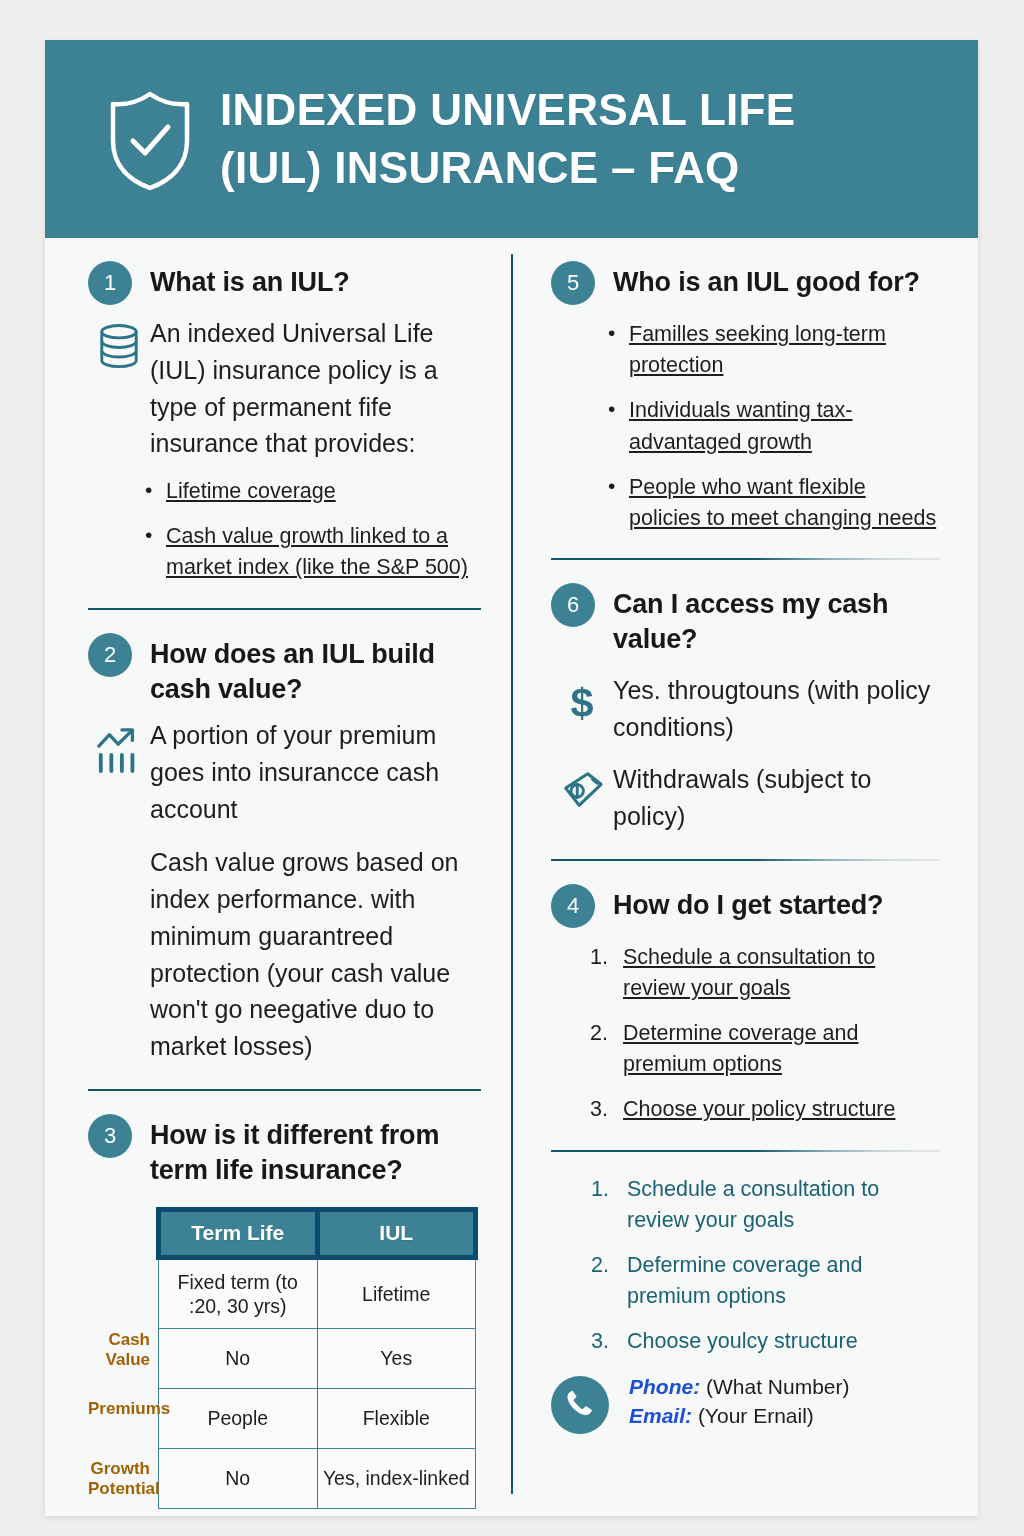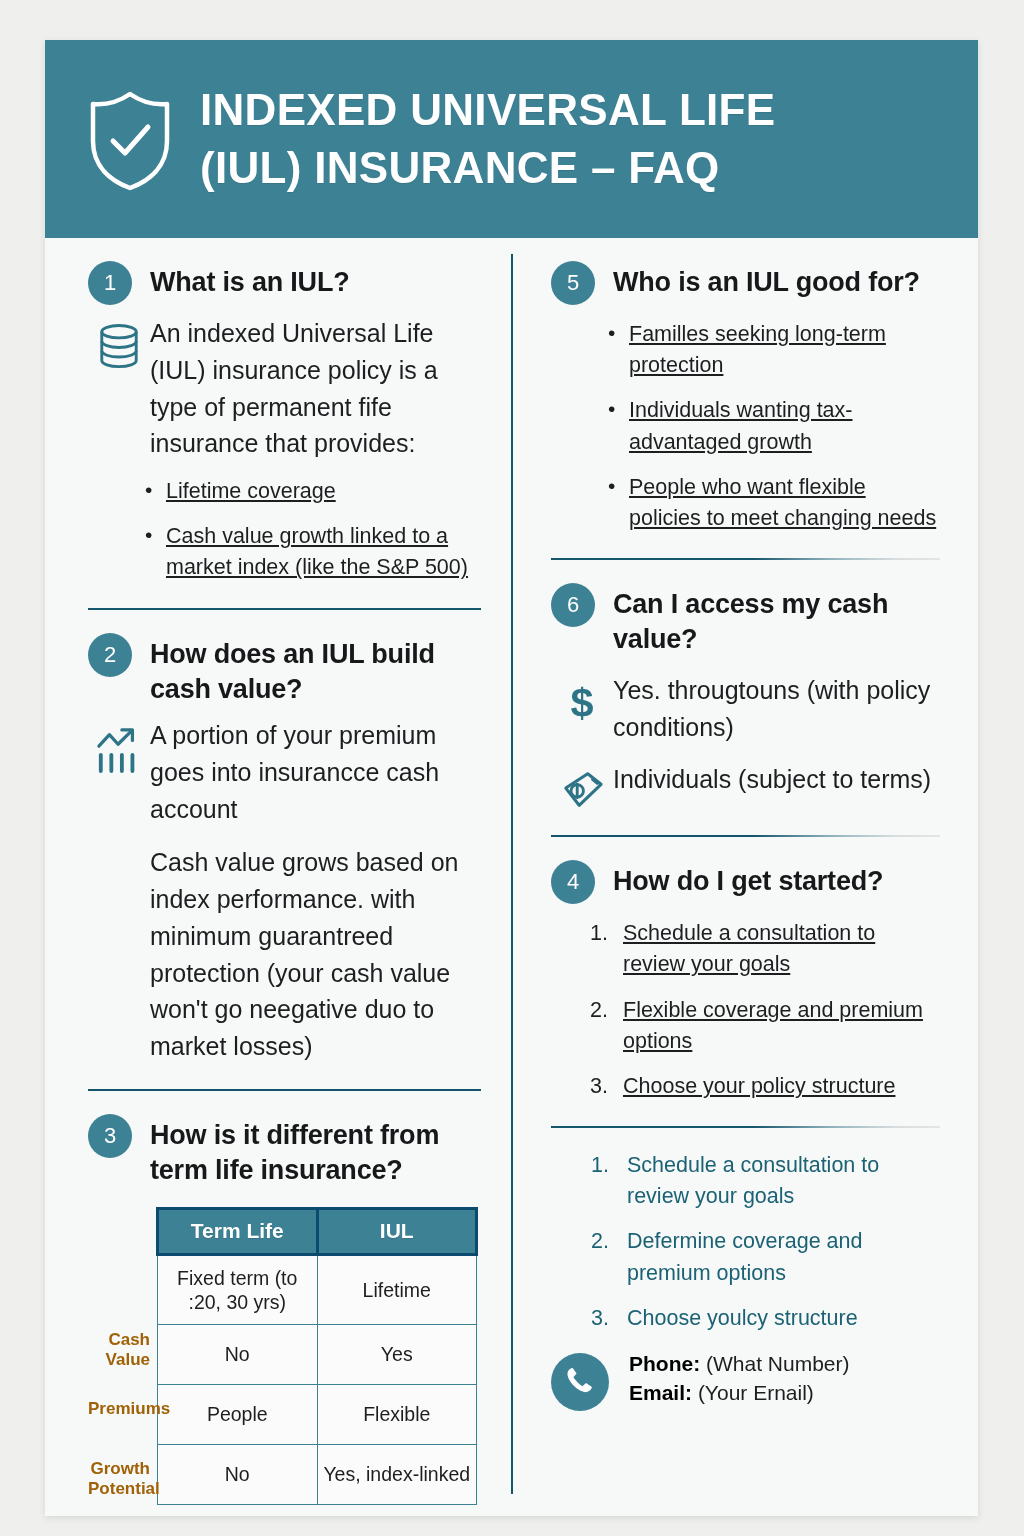--- a/index.html
+++ b/index.html
@@ -30,21 +30,21 @@
     box-shadow: 0 2px 7px rgba(0,0,0,0.10);
   }
 
   
   .header {
     position: relative;
     height: 198px;
     background: #3d8194;
     display: flex;
     align-items: center;
-    padding-left: 39px;
+    padding-left: 59px;
   }
   .shield-wrap {
     width: 92px;
     height: 104px;
     flex: none;
     margin-right: 24px;
     margin-top: 4px;
   }
   .header-title {
     color: #ffffff;
@@ -175,21 +175,21 @@
     border-collapse: collapse;
     width: 322px;
     table-layout: fixed;
   }
   table.cmp th {
     background: #3d8194;
     color: #ffffff;
     font-size: 21px;
     font-weight: bold;
     padding: 9px 4px 10px 4px;
-    border: 3px solid #0c4a6e;
+    border: 5px solid #0c4a6e;
     text-shadow: 0 1px 1px rgba(0,0,0,0.10);
     margin-top: 24px;
   }
   table.cmp td {
     border: 1px solid #3d8194;
     text-align: center;
     font-size: 19.5px;
     color: #1d1e20;
     line-height: 1.24;
     padding: 10px 5px;
@@ -248,21 +248,21 @@
     align-items: center;
     justify-content: center;
     margin-right: 20px;
     margin-top: 3px;
   }
   .contact-lines {
     font-size: 21px;
     line-height: 1.38;
     color: #1d1e20;
   }
-  .contact-lines b { color: #000000; }
+  .contact-lines b { color: #1d4ed8; font-style: italic; }
 </style>
 </head>
 <body>
 
 <div id="page">
   <div class="card">
 
     <div class="header">
       <div class="shield-wrap">
         <svg viewBox="0 0 92 104" width="92" height="104">
@@ -403,34 +403,34 @@
 
           <div class="para-row" style="margin-top:16px;">
             <div class="icon-slot">
               <svg viewBox="0 0 48 44" width="46" height="42">
                 <path d="M7 20 L30 5 L44 16 L21 38 Z" fill="none" stroke="#2d7487" stroke-width="3.2" stroke-linejoin="round"></path>
                 <circle cx="19" cy="23" r="6.5" fill="none" stroke="#2d7487" stroke-width="3"></circle>
                 <line x1="19" y1="16" x2="19" y2="30" stroke="#2d7487" stroke-width="3" stroke-linecap="round"></line>
                 <line x1="35" y1="11" x2="40" y2="15" stroke="#2d7487" stroke-width="3" stroke-linecap="round"></line>
               </svg>
             </div>
-            <div class="body-text">Individuals (subject to terms)</div>
+            <div class="body-text">Withdrawals (subject to policy)</div>
           </div>
         </div>
 
         <div class="hr fade"></div>
 
         <div class="section">
           <div class="sec-head">
             <div class="num-badge">4</div>
             <div class="sec-title">How do I get started?</div>
           </div>
           <ol class="numlist">
             <li>Schedule a consultation to review your goals</li>
-            <li>Flexible coverage and premium options</li>
+            <li>Determine coverage and premium options</li>
             <li>Choose your policy structure</li>
           </ol>
         </div>
 
         <div class="hr fade"></div>
 
         <ol class="tealist">
           <li>Schedule a consultation to review your goals</li>
           <li>Defermine coverage and premium options</li>
           <li>Choose youlcy structure</li>

